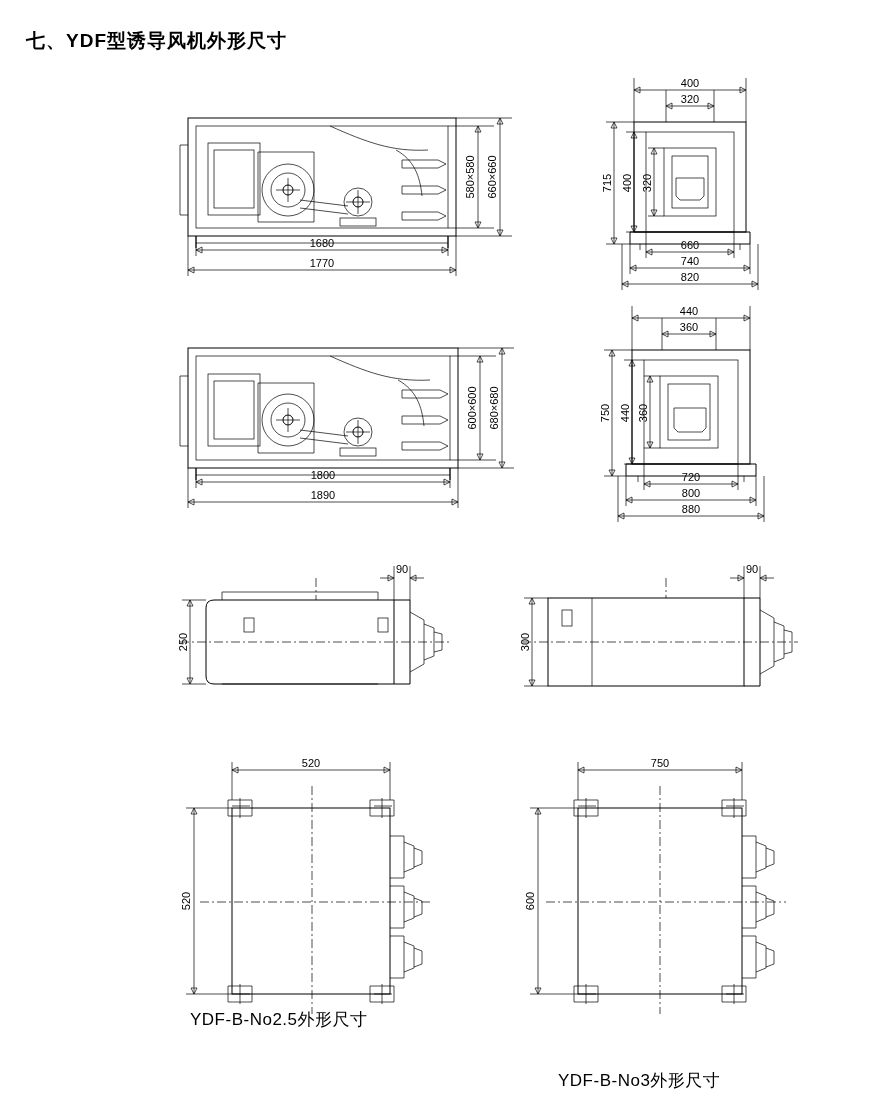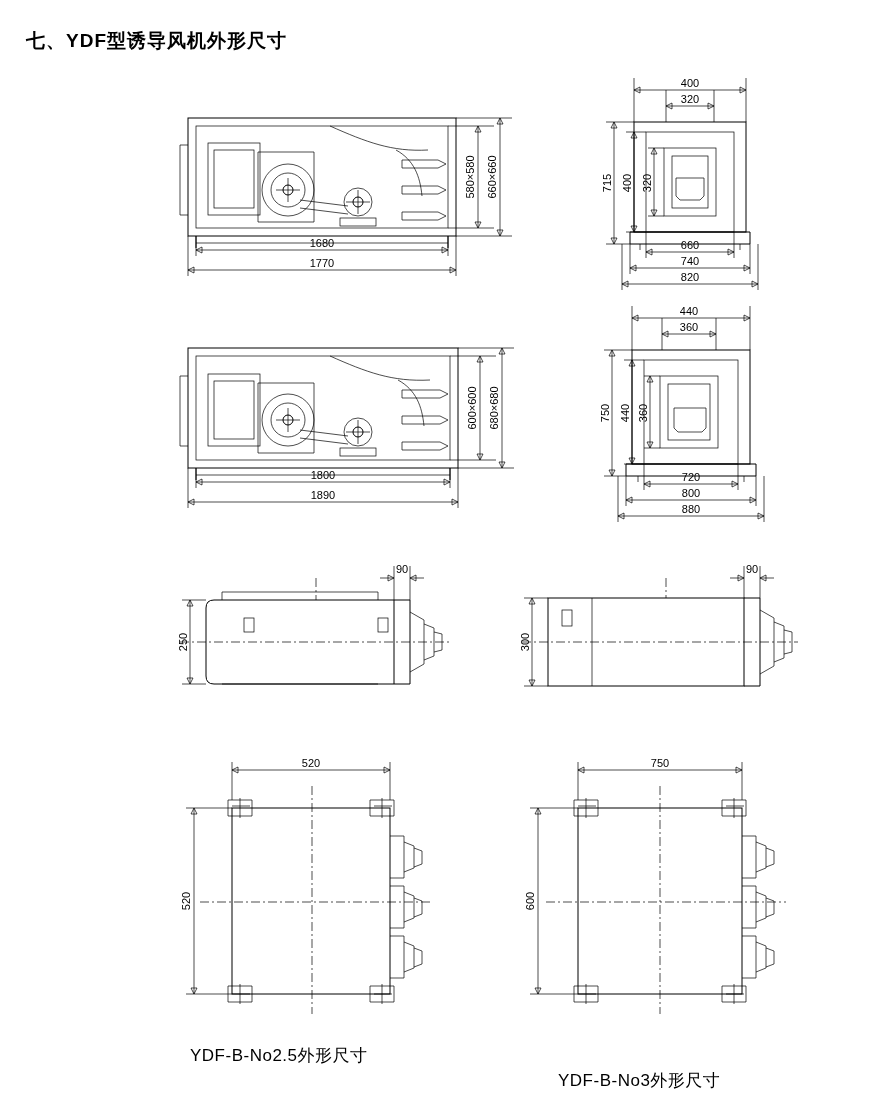--- a/index.html
+++ b/index.html
@@ -28,21 +28,21 @@
     font-weight: bold;
     letter-spacing: 1px;
     white-space: nowrap;
   }
   .caption {
     position: absolute;
     font-size: 17px;
     letter-spacing: 0.5px;
     white-space: nowrap;
   }
-  .caption.left  { left: 190px; top: 1044px; }
+  .caption.left  { left: 190px; top: 1008px; }
   .caption.right { left: 558px; top: 1069px; }
 
   svg.drawing {
     position: absolute;
     left: 0;
     top: 0;
     width: 885px;
     height: 1116px;
   }
   svg.drawing text {

